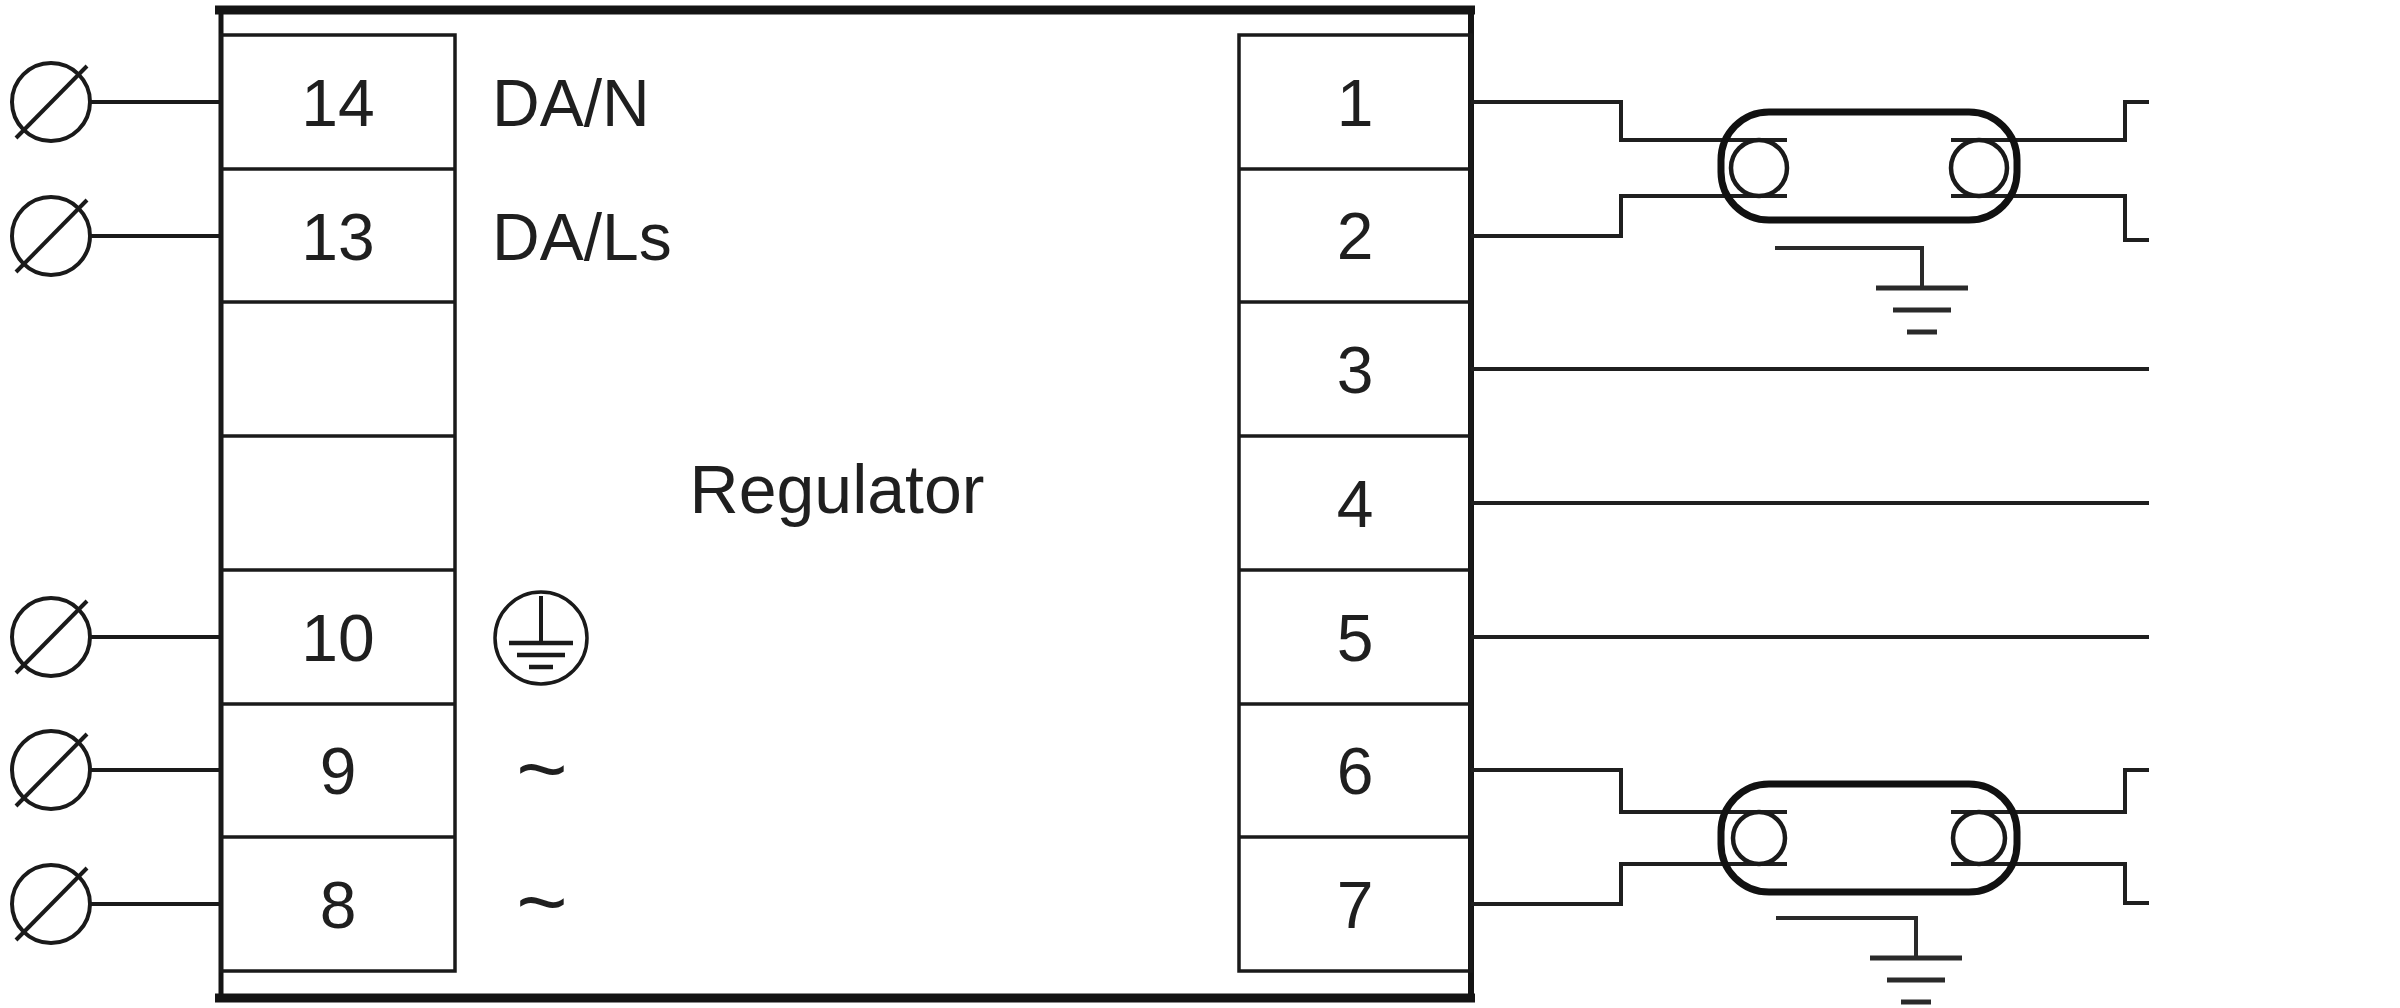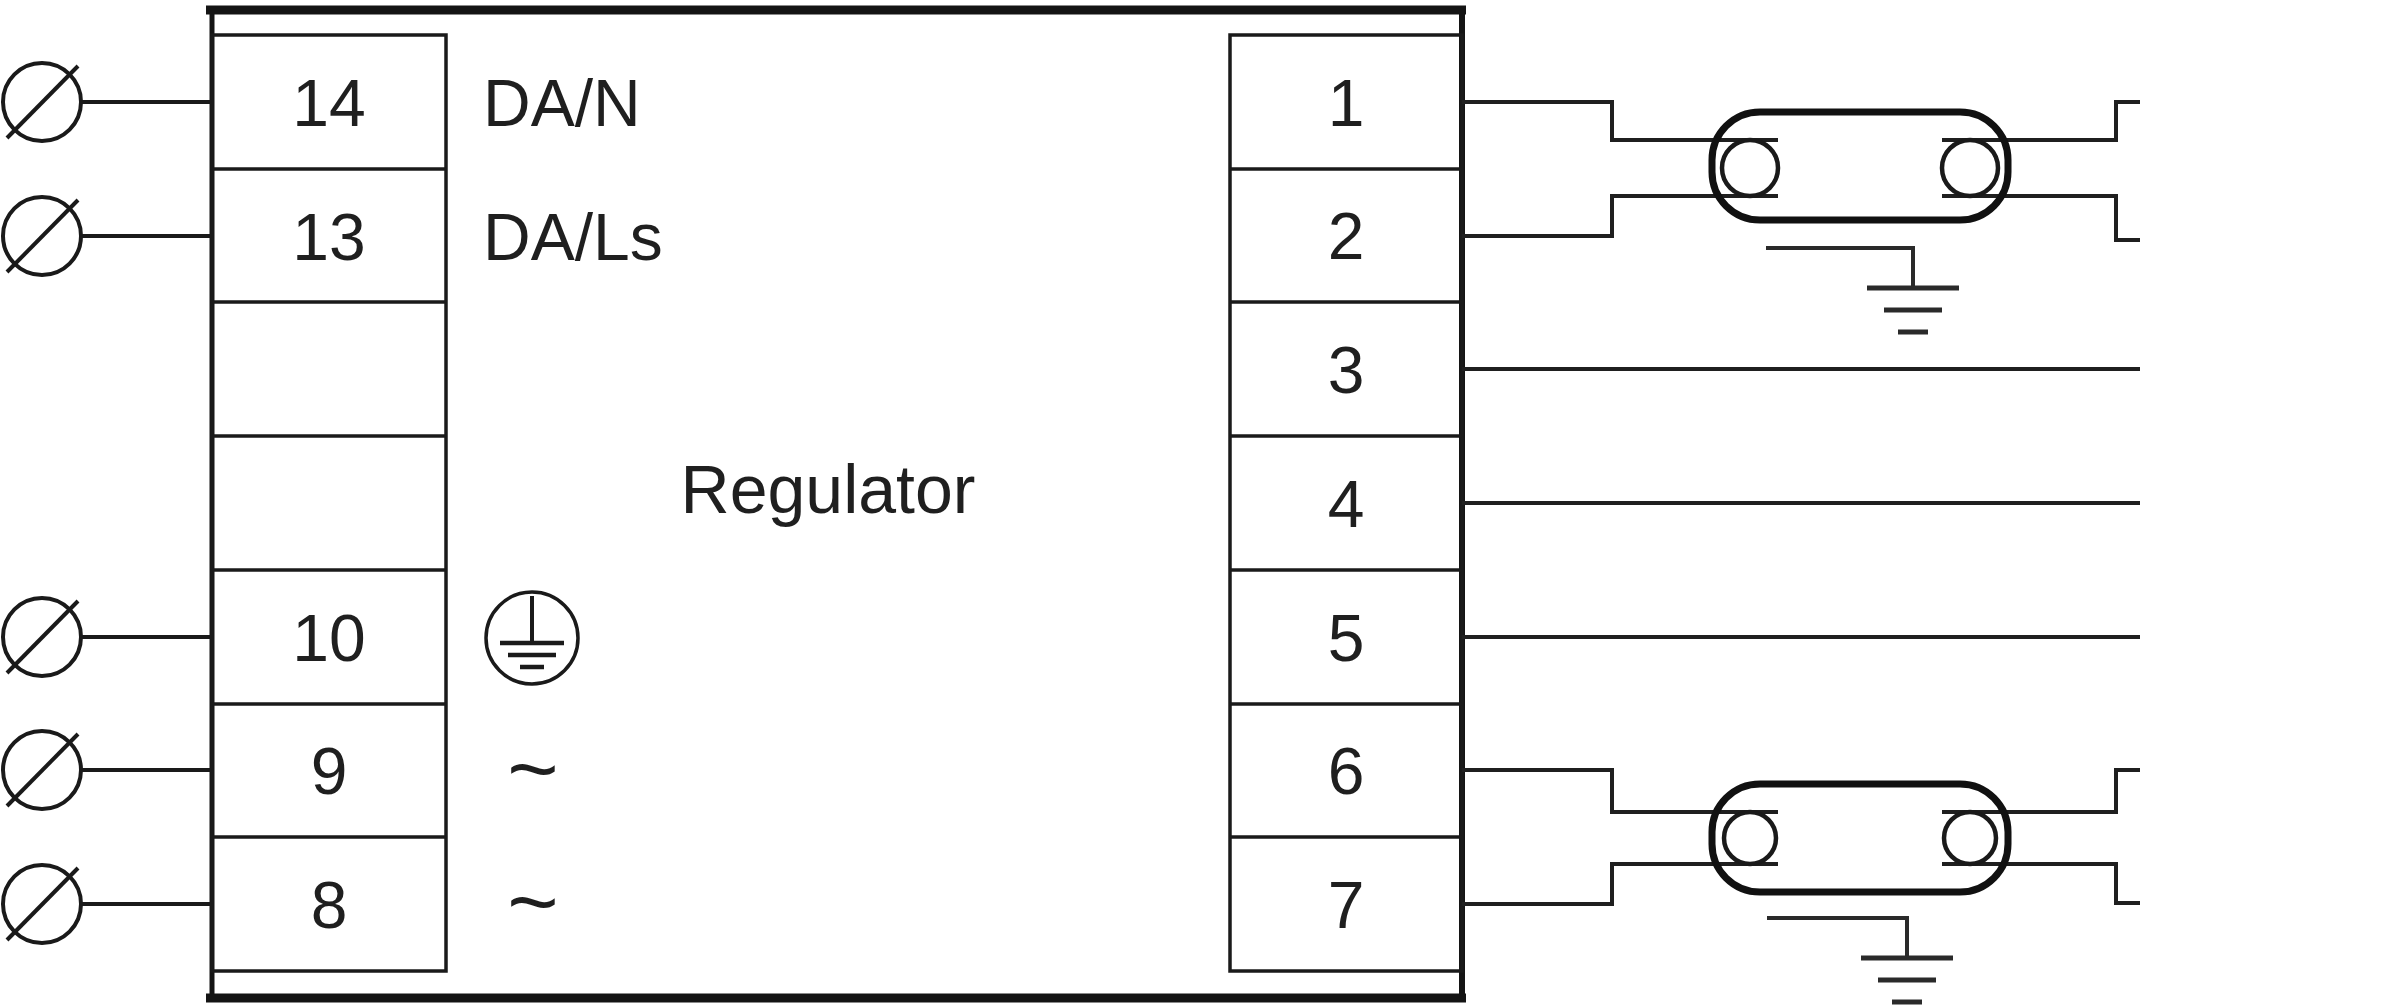--- a/index.html
+++ b/index.html
@@ -1,16 +1,16 @@
 <!DOCTYPE html>
 <html><head>
 <meta charset="utf-8">
 <style>
   html,body{margin:0;padding:0;background:#ffffff;}
-  .canvas{position:relative;width:2140px;height:1008px;background:#ffffff;overflow:hidden;}
+  .canvas{position:relative;width:2140px;height:1008px;background:#ffffff;overflow:hidden;margin-left:9px;}
   svg{display:block;}
   text{font-family:"Liberation Sans","DejaVu Sans",sans-serif;fill:#1f1f1f;}
   .t-num{font-size:66px;}
   .t-label{font-size:66px;}
   .t-reg{font-size:68px;}
   .t-tilde{font-size:88px;}
 </style>
 </head>
 <body>
 

